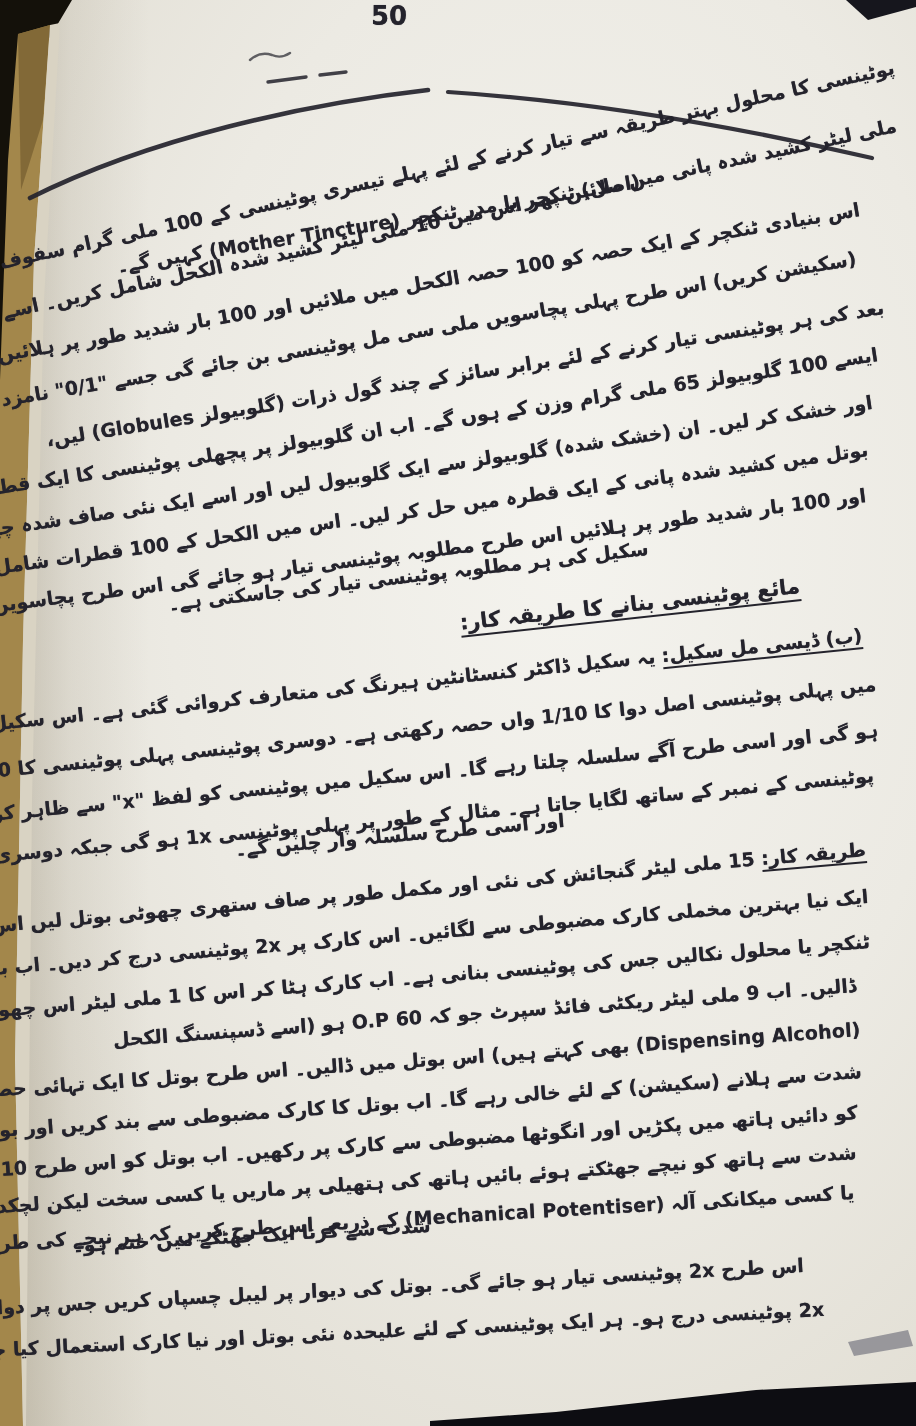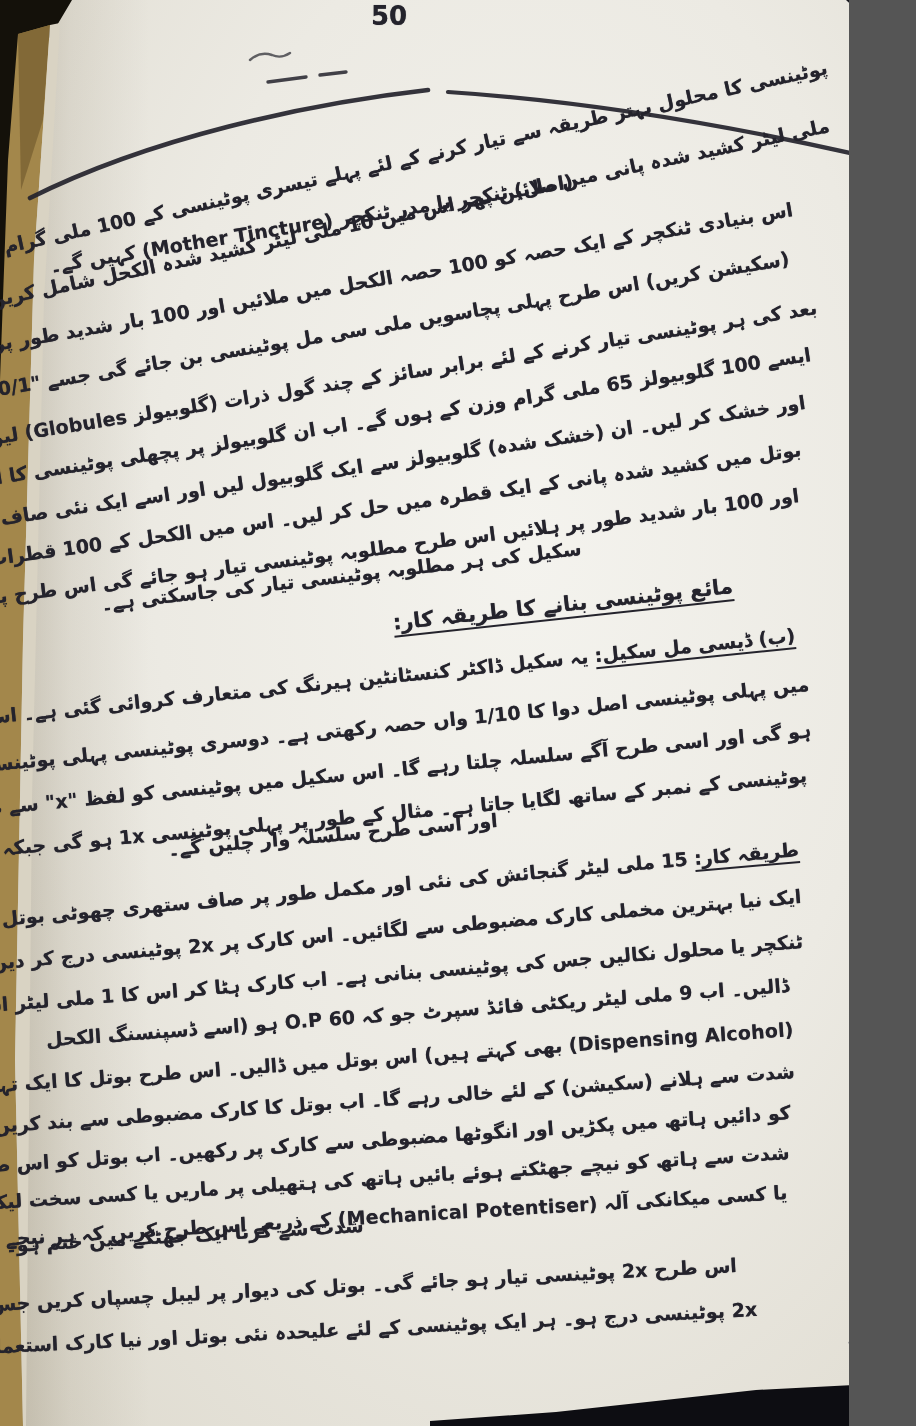--- a/index.html
+++ b/index.html
@@ -1,17 +1,17 @@
 <!DOCTYPE html>
 <html><head>
 <meta charset="utf-8">
 <style>
   html,body{margin:0;padding:0;background:#555;}
   .stage{
-    position:relative;width:849px;height:1426px;overflow:hidden;
+    position:relative;width:916px;height:1426px;overflow:hidden;
     background:
       linear-gradient(90deg, rgba(110,96,66,.30) 0px, rgba(110,96,66,.10) 70px, rgba(0,0,0,0) 150px),
       radial-gradient(ellipse at 62% 38%, #f4f3ee 0%, #eceae3 50%, #ddd9cd 100%);
     font-family:"DejaVu Sans", sans-serif;
   }
   .ln{
     position:absolute;white-space:nowrap;direction:rtl;
     font-size:19px;font-weight:bold;color:#24232c;
     letter-spacing:.2px;
     text-shadow:0 0 .7px rgba(35,34,44,.75);

